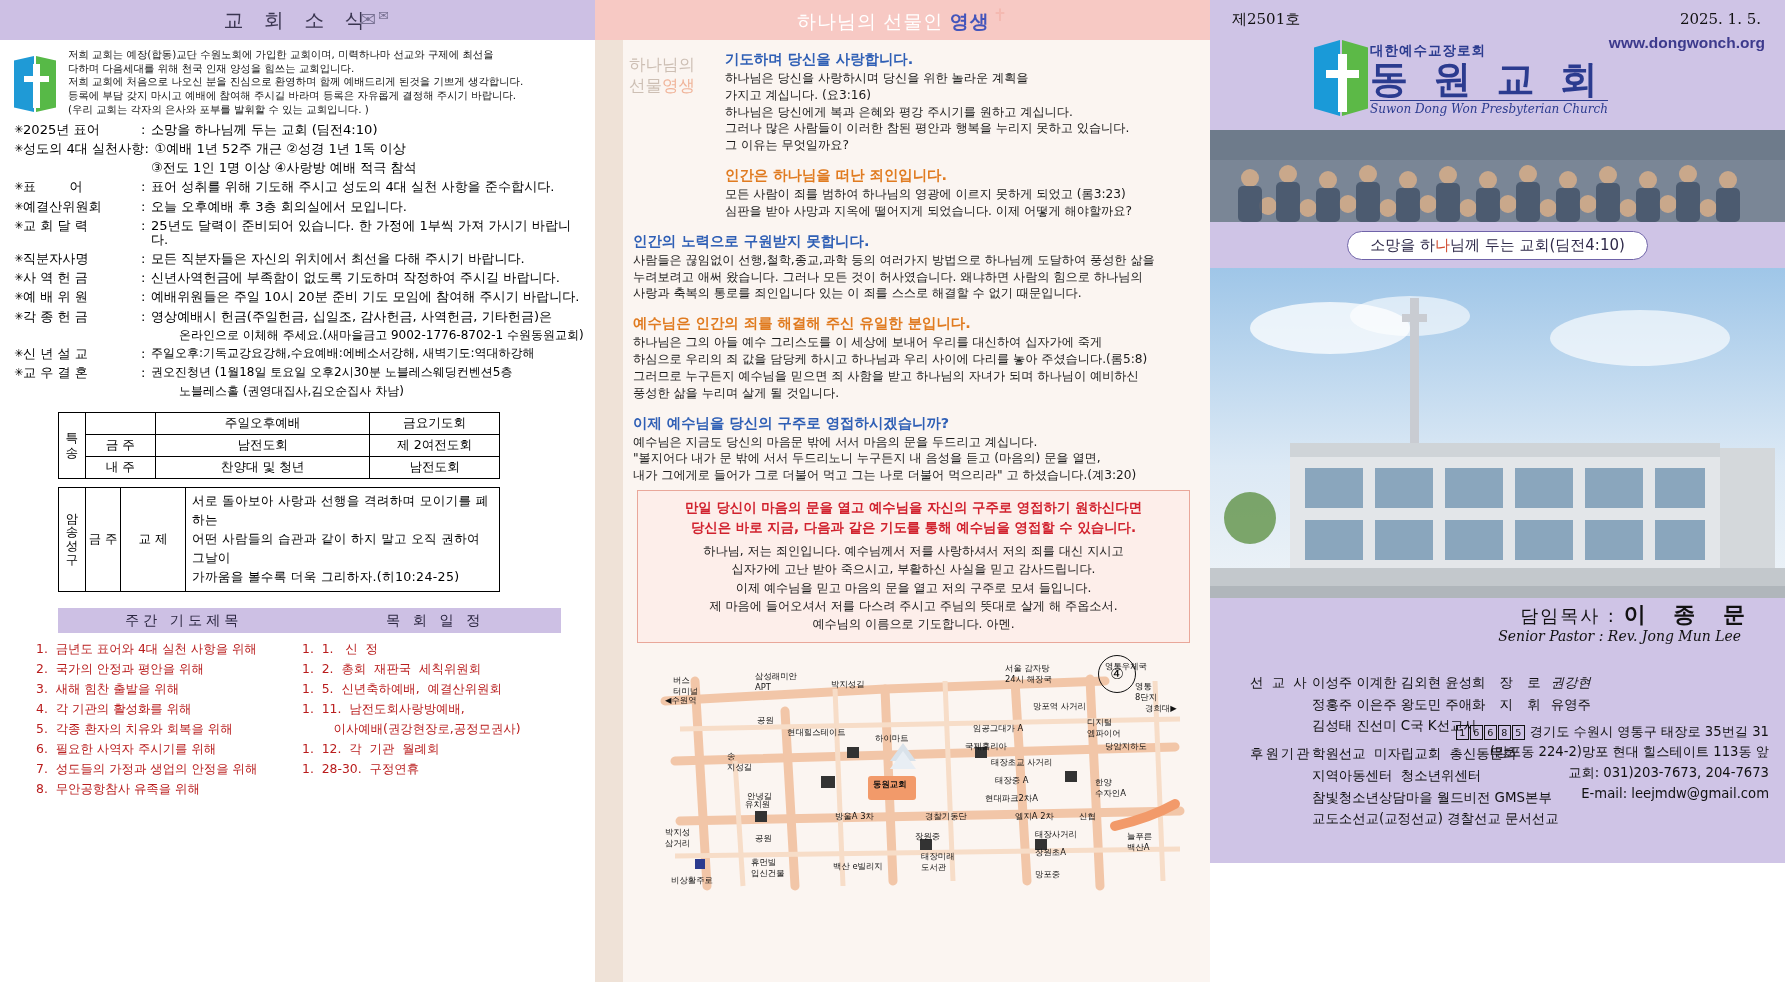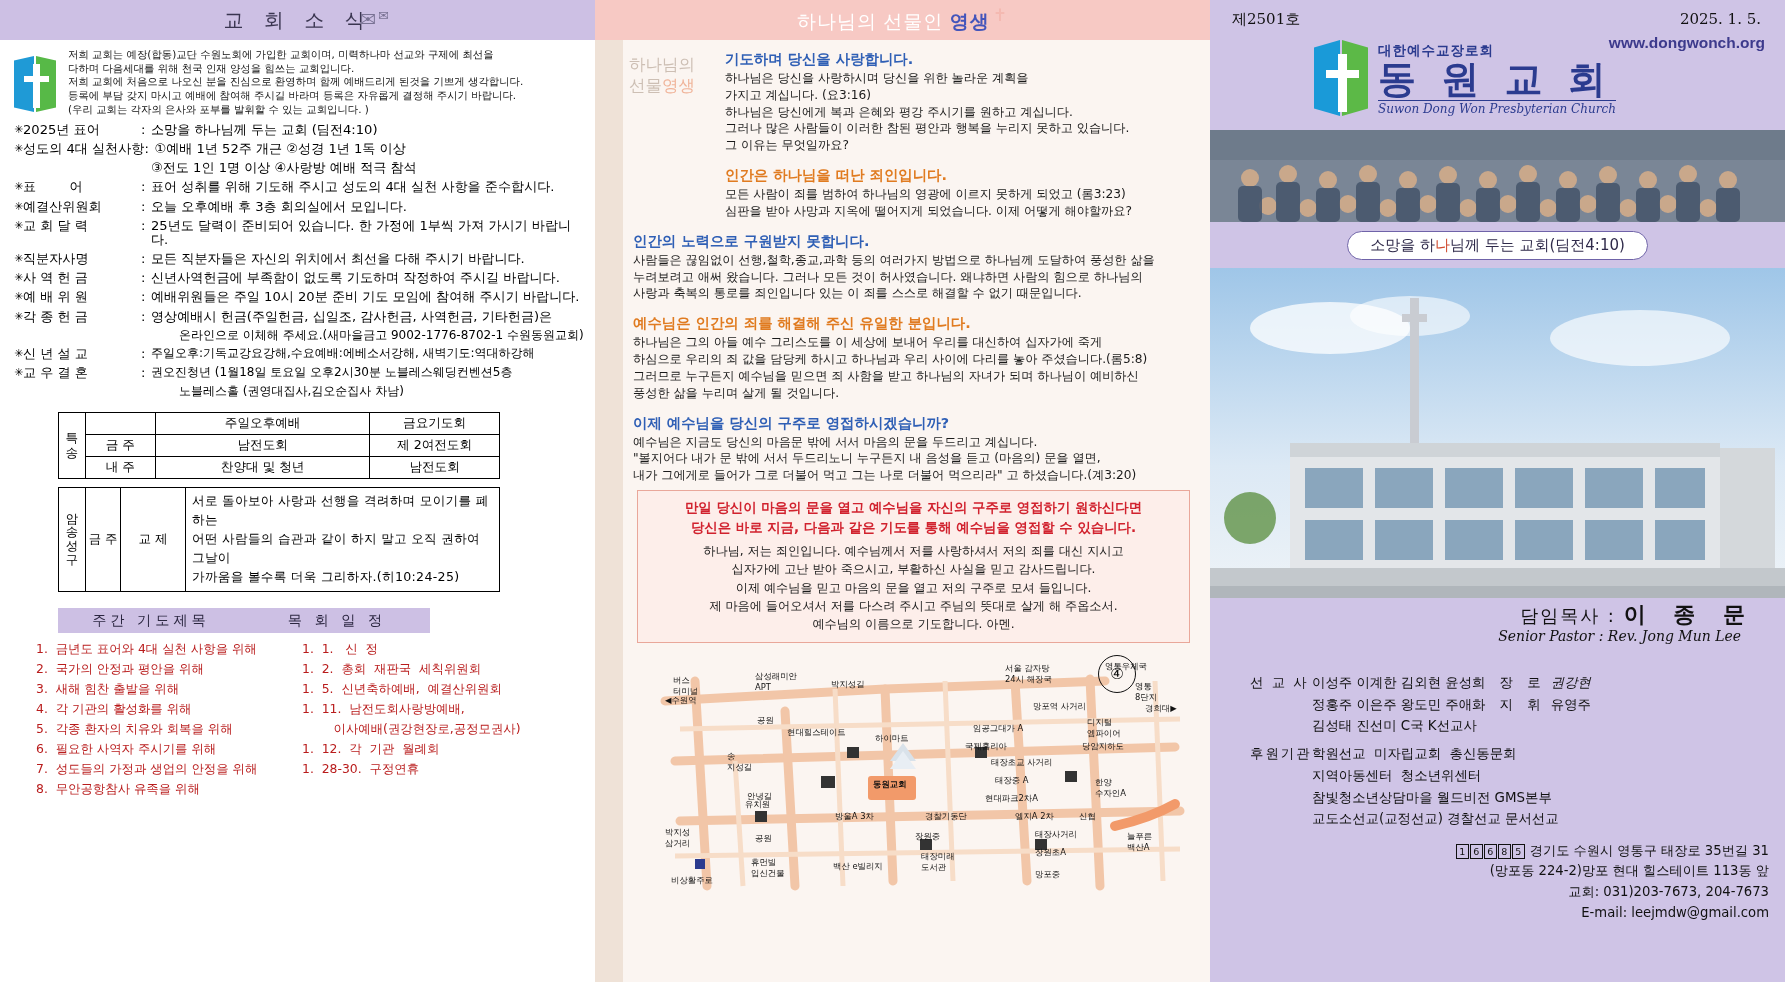--- a/index.html
+++ b/index.html
@@ -6,21 +6,21 @@
   body{
     width:1785px;height:982px;overflow:hidden;
     font-family:"Liberation Sans","DejaVu Sans",sans-serif;
     background:#ffffff;
   }
   .bulletin{position:relative;width:1785px;height:982px;display:flex;}
 
   
   .col-left{position:relative;width:595px;height:982px;background:#ffffff;flex:0 0 595px;}
   .col-mid{position:relative;width:615px;height:982px;background:#f4ece6;flex:0 0 615px;}
-  .col-right{position:relative;width:575px;height:982px;background:#cfc4e6;flex:0 0 575px;}
+  .col-right{position:relative;width:575px;height:863px;background:#cfc4e6;flex:0 0 575px;}
 
   
   .band{height:40px;display:flex;align-items:center;justify-content:center;position:relative;}
   .band-left{background:#cdc0e4;}
   .band-mid{background:#f7c9c4;}
   .band-left .band-title{
     font-size:20px;letter-spacing:7px;color:#3a3550;font-weight:400;
     font-family:"DejaVu Sans",sans-serif;
   }
   .env-icons{position:absolute;left:360px;top:8px;font-size:19px;color:#7a7394;letter-spacing:2px;}
@@ -56,21 +56,21 @@
   table.grid td{border:1px solid #000;text-align:center;font-size:12.6px;padding:2px 2px;color:#000;}
   td.vlabel{width:22px;font-size:12.4px;line-height:1.15;}
   td.c2{width:68px;}
   td.c3{width:218px;}
   td.c4{width:130px;}
   .memtbl td.mv1{width:22px;font-size:12.4px;line-height:1.12;}
   .memtbl td.mv2{width:30px;font-size:12.4px;line-height:1.12;}
   .memtbl td.mv3{width:60px;font-size:12.6px;}
   .memtbl td.mtext{text-align:left;padding:4px 6px;font-size:12.6px;line-height:1.5;letter-spacing:.3px;}
 
-  .two-head{display:flex;margin:16px 0 0 58px;width:372px;background:#cdc0e4;}
+  .two-head{display:flex;margin:16px 0 0 58px;width:503px;background:#cdc0e4;}
   .two-head div{flex:1;text-align:center;font-size:14.2px;letter-spacing:4px;color:#2b2640;padding:3px 0;
     font-family:"DejaVu Sans",sans-serif;}
   .two-body{display:flex;margin:6px 0 0 36px;width:470px;}
   .two-body ol{margin:0;padding:0;list-style:none;}
   .two-body li{font-size:12.4px;line-height:1.62;color:#b91c1c;font-family:"DejaVu Sans",sans-serif;white-space:pre;}
   .colA{flex:0 0 250px;}
   .colB{flex:1;padding-left:16px;}
 
   
   .mid-body{display:flex;height:942px;}
@@ -97,21 +97,21 @@
   .map-label{position:absolute;font-size:8.4px;color:#111;font-family:"DejaVu Sans",sans-serif;white-space:nowrap;}
   .map-label.b{font-weight:bold;}
   .compass{position:absolute;right:58px;top:4px;width:36px;height:36px;border:1.5px solid #111;border-radius:50%;
     display:flex;align-items:center;justify-content:center;font-size:15px;color:#111;}
 
   
   .r-top{position:relative;height:130px;}
   .issue{position:absolute;left:22px;top:10px;font-size:15px;color:#111;font-family:"DejaVu Serif",serif;}
   .rdate{position:absolute;right:24px;top:10px;font-size:15px;color:#111;font-family:"DejaVu Serif",serif;}
   .rsite{position:absolute;right:20px;top:34px;font-size:15.5px;color:#3d3a8c;font-weight:bold;}
-  .logo-row{position:absolute;left:104px;top:40px;display:flex;align-items:flex-end;gap:8px;}
+  .logo-row{position:absolute;left:104px;top:40px;display:flex;align-items:flex-end;}
   .logo-door{position:relative;width:56px;height:76px;}
   .logo-door .blue{position:absolute;left:0;top:0;width:26px;height:76px;background:#1a9ad8;
     clip-path:polygon(0 10%,100% 0,100% 100%,0 90%);}
   .logo-door .green{position:absolute;left:28px;top:0;width:26px;height:76px;background:#5cb947;
     clip-path:polygon(0 0,100% 10%,100% 90%,0 100%);}
   .logo-door .cv{position:absolute;left:24px;top:14px;width:9px;height:58px;background:#fff;}
   .logo-door .ch{position:absolute;left:12px;top:30px;width:33px;height:8px;background:#fff;}
   .logo-txt .denom{font-size:13.5px;color:#2b3b8f;font-weight:bold;letter-spacing:1px;
     font-family:"DejaVu Sans",sans-serif;}
   .logo-txt .name{font-size:38px;color:#2b3b8f;font-weight:bold;letter-spacing:6px;line-height:1.05;
@@ -440,21 +440,21 @@
           <div class="map-label" style="left:470px;top:10px;">영통우체국</div>
           <div class="map-label" style="left:500px;top:30px;">영통<br>8단지</div>
           <div class="map-label" style="left:30px;top:44px;">◀수원역</div>
           <div class="map-label" style="left:510px;top:52px;">경희대▶</div>
           <div class="map-label" style="left:398px;top:50px;">망포역 사거리</div>
           <div class="map-label" style="left:122px;top:64px;">공원</div>
           <div class="map-label" style="left:152px;top:76px;">현대힐스테이트</div>
           <div class="map-label" style="left:338px;top:72px;">임공그대가 A</div>
           <div class="map-label" style="left:330px;top:90px;">국제홈리아</div>
           <div class="map-label" style="left:452px;top:66px;">디지털<br>엠파이어</div>
-          <div class="map-label" style="left:447px;top:90px;">당암지하도</div>
+          <div class="map-label" style="left:470px;top:90px;">당암지하도</div>
           <div class="map-label" style="left:356px;top:106px;">태장초교 사거리</div>
           <div class="map-label" style="left:360px;top:124px;">태장중 A</div>
           <div class="map-label" style="left:350px;top:142px;">현대파크2차A</div>
           <div class="map-label" style="left:460px;top:126px;">한양<br>수자인A</div>
           <div class="map-label" style="left:92px;top:100px;">송<br>지성길</div>
           <div class="map-label" style="left:110px;top:122px;margin-top:26px;">유치원</div>
           <div class="map-label" style="left:112px;top:140px;">안녕길</div>
           <div class="map-label" style="left:200px;top:160px;">방울A 3차</div>
           <div class="map-label" style="left:290px;top:160px;">경찰기동단</div>
           <div class="map-label" style="left:380px;top:160px;">엘지A 2차</div>

